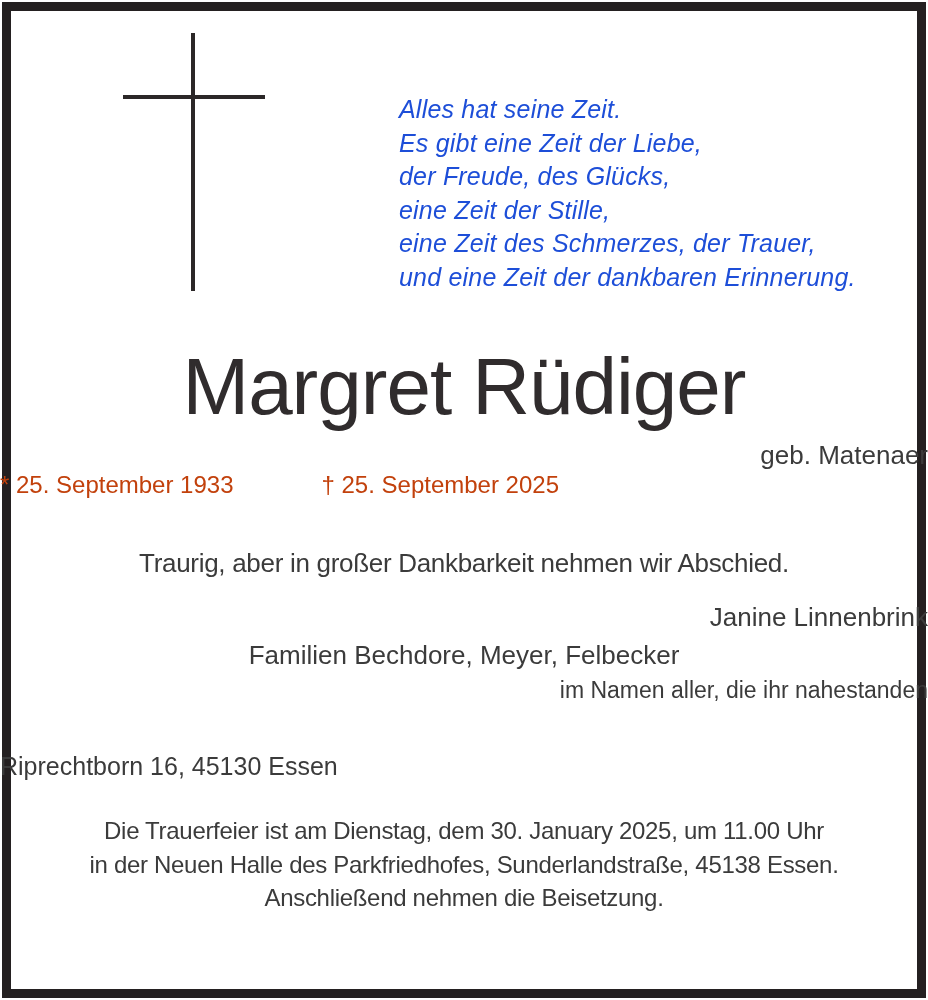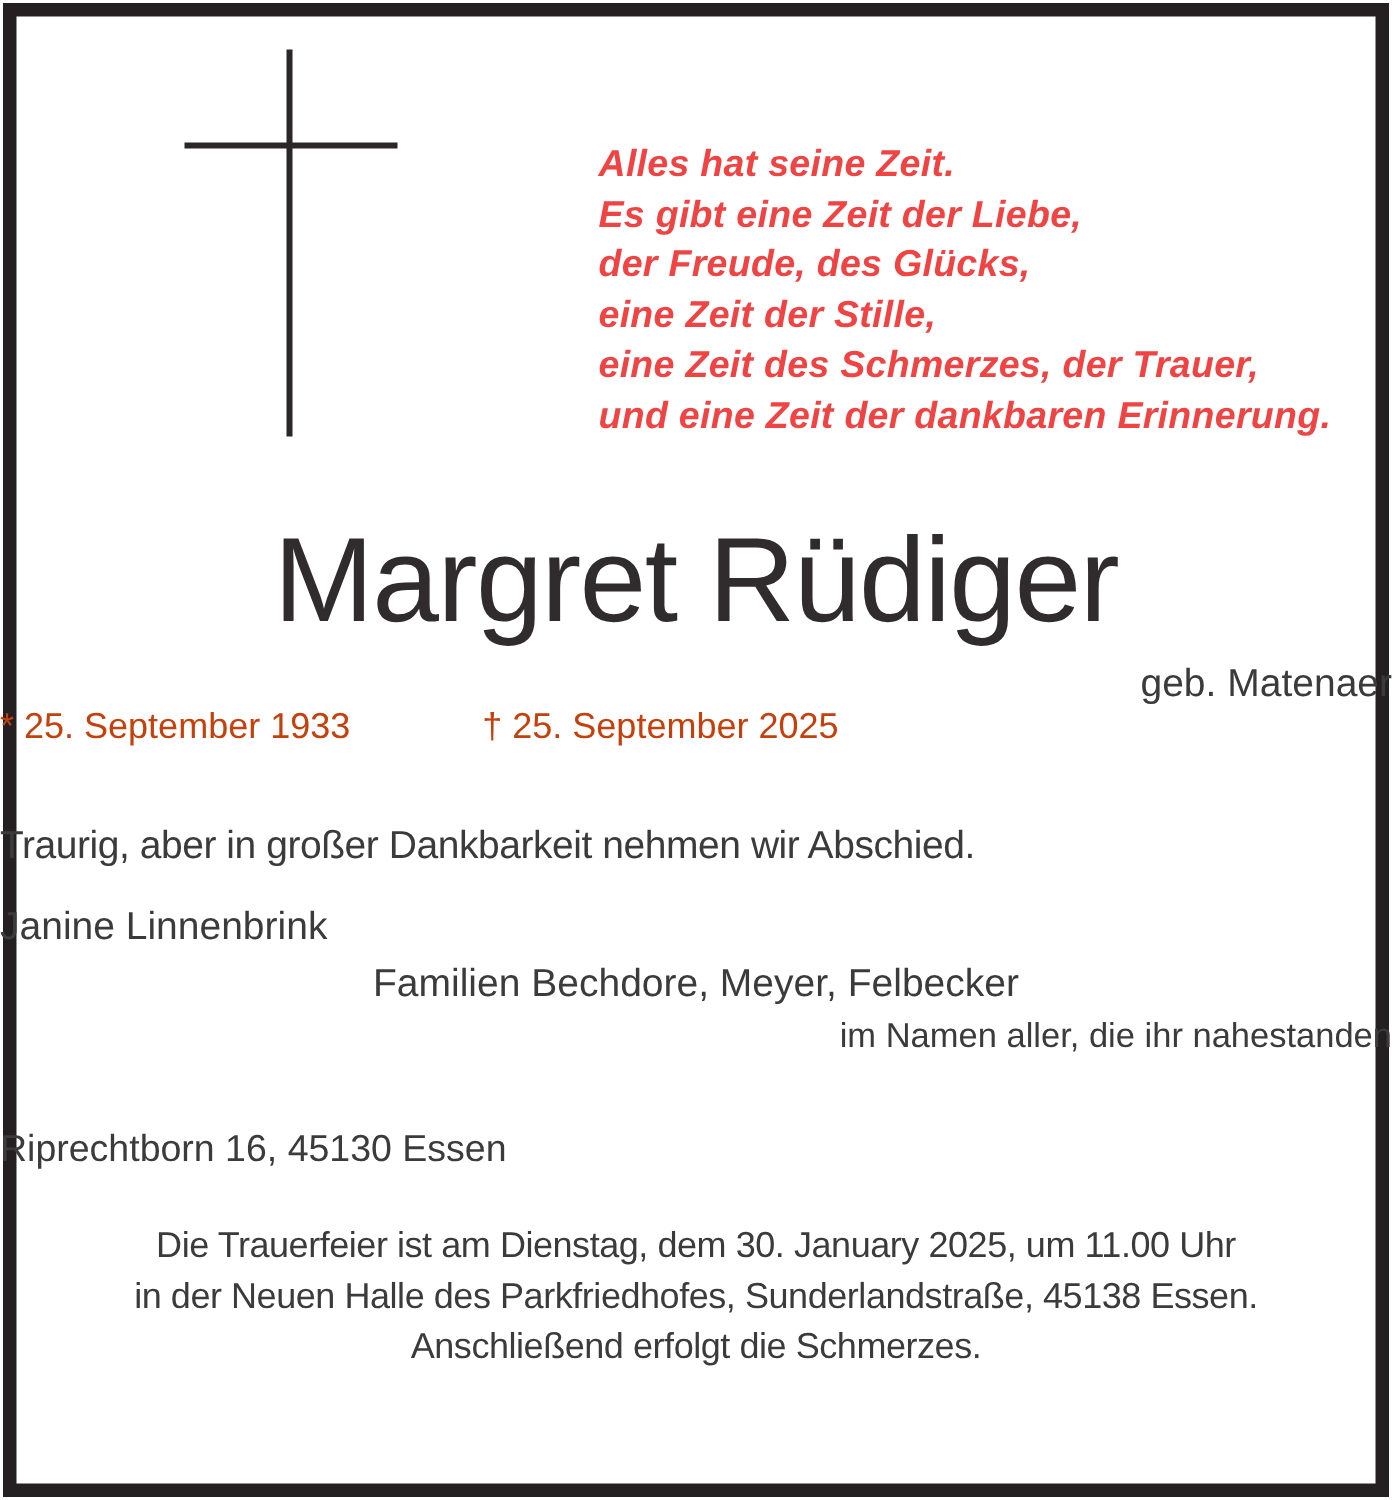--- a/index.html
+++ b/index.html
@@ -32,24 +32,23 @@
     position: absolute;
     left: 123px; top: 95px;
     width: 142px; height: 4px;
     background: #2b2728;
   }
   .poem {
     left: 399px; top: 93px;
     font-style: italic;
     font-size: 25px;
     line-height: 33.5px;
-    color: #ef4444;
+    color: #1d4ed8;
     letter-spacing: 0.2px;
     white-space: nowrap;
-    font-weight: bold;
   }
   .name {
     left: 0; right: 0; top: 341px;
     margin: 0;
     text-align: center;
     font-size: 80px;
     font-weight: 300;
     letter-spacing: -1px;
     color: #302c2d;
   }
@@ -62,28 +61,29 @@
   .dates {
     left: 0; right: 0; top: 471px;
     display: flex;
     gap: 88px;
     font-size: 24px;
     color: #c2410c;
     white-space: nowrap;
   }
   .farewell {
     left: 0; right: 0; top: 548px;
+    text-align: center;
     font-size: 26px;
     letter-spacing: -0.3px;
     color: #3b3b3b;
     white-space: nowrap;
   }
   .mourner-primary {
     left: 0; right: 0; top: 602px;
-    text-align: left;
+    text-align: right;
     font-size: 26px;
     color: #3b3b3b;
   }
   .mourner-families {
     left: 0; right: 0; top: 640px;
     text-align: center;
     font-size: 26px;
     color: #3b3b3b;
   }
   .mourner-note {
@@ -143,16 +143,16 @@
 
   <div class="abs mourner-families">Familien Bechdore, Meyer, Felbecker</div>
 
   <div class="abs mourner-note">im Namen aller, die ihr nahestanden</div>
 
   <div class="abs address">Riprechtborn 16, 45130 Essen</div>
 
   <div class="abs service">
     <div>Die Trauerfeier ist am Dienstag, dem 30. January 2025, um 11.00 Uhr</div>
     <div>in der Neuen Halle des Parkfriedhofes, Sunderlandstraße, 45138 Essen.</div>
-    <div>Anschließend erfolgt die Schmerzes.</div>
+    <div>Anschließend nehmen die Beisetzung.</div>
   </div>
 
 </div>
 
 </body></html>

